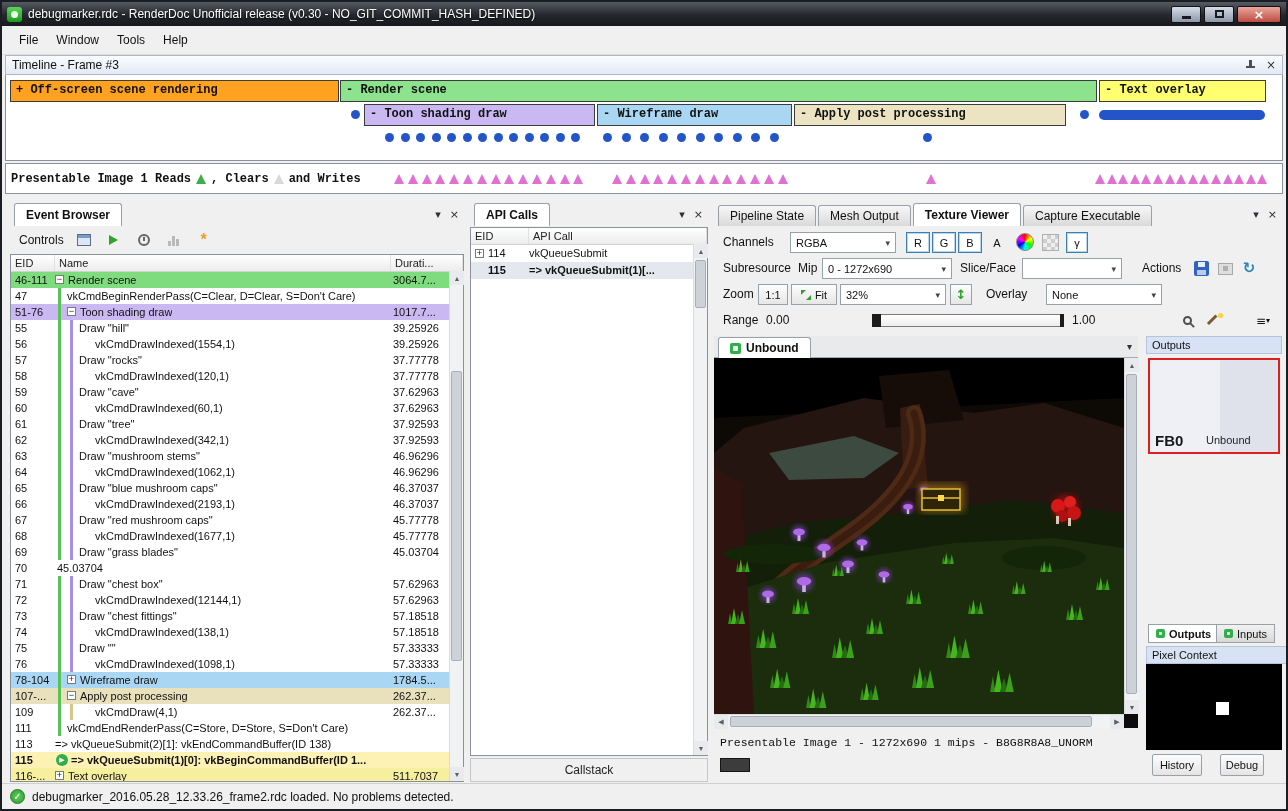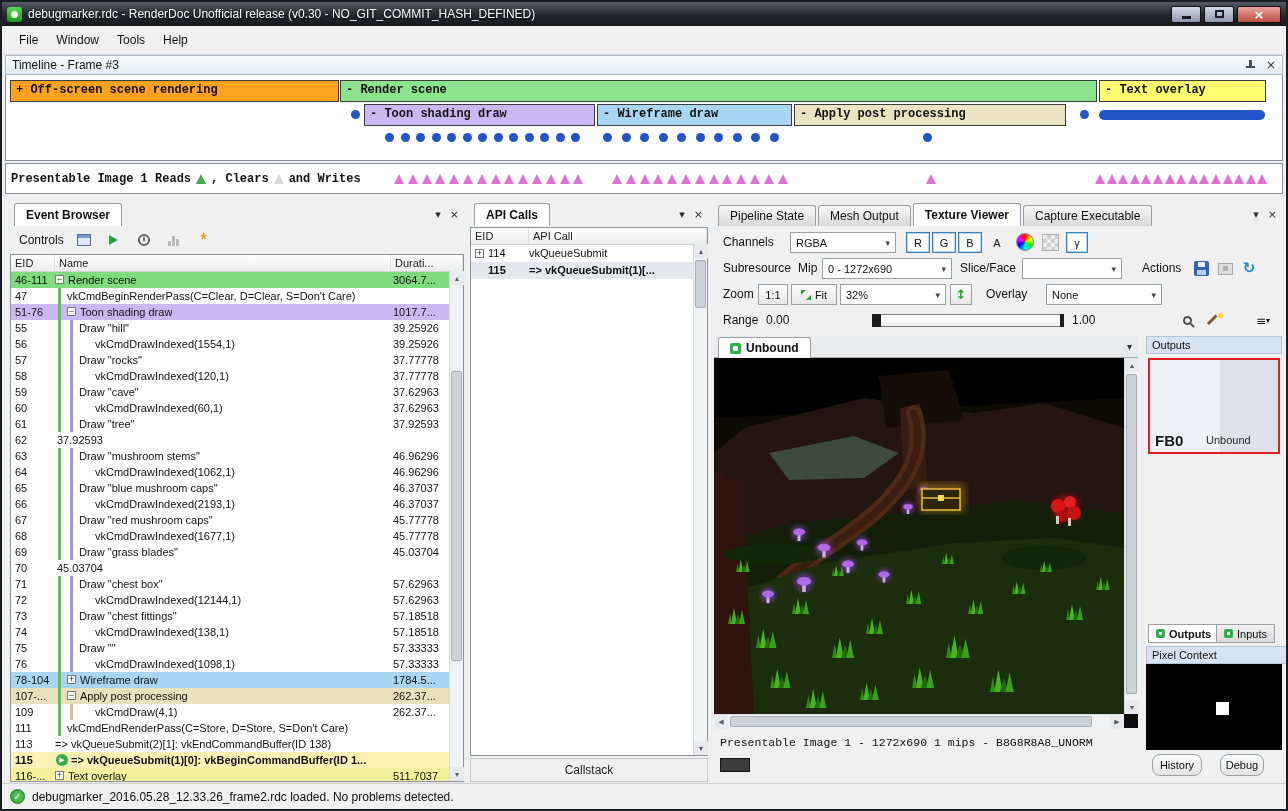--- a/index.html
+++ b/index.html
@@ -136,21 +136,21 @@
 .tv-status{position:absolute;left:6px;top:534px;font-size:11.5px;white-space:nowrap}
 .swatch{position:absolute;left:6px;top:556px;width:30px;height:14px;background:#3c3c3c;border:1px solid #151515}
 .sec-head{position:absolute;height:18px;background:#d7e3f4;border:1px solid #b4c4da;font-size:11px;line-height:16px;padding-left:5px}
 .fb-thumb{position:absolute;left:434px;top:156px;width:132px;height:96px;border:2px solid #dd1f1f;background:linear-gradient(90deg,#eff0f5 0 55%,#dfe2ea 55% 100%);overflow:hidden}
 .fb-name{position:absolute;left:5px;bottom:3px;font-size:15px;font-weight:bold;color:#15181c}
 .fb-status{position:absolute;left:56px;bottom:6px;font-size:11px;color:#23262b}
 .mini-tab{position:absolute;top:422px;height:19px;border:1px solid #9aa0a8;display:flex;align-items:center;gap:4px;padding:0 7px;font-size:11px;background:linear-gradient(#f2f2f2,#d8d8d8)}
 .mini-tab.active{background:#fff;font-weight:bold}
 .pix-view{position:absolute;left:432px;top:462px;width:136px;height:86px;background:#000}
 .pix-marker{position:absolute;left:70px;top:38px;width:13px;height:13px;background:#fff}
-.pbtn{position:absolute;top:552px;height:22px;border:1px solid #98a0a8;background:linear-gradient(#fdfdfd,#e4e4e4);display:flex;align-items:center;justify-content:center;font-size:11px;border-radius:8px}
+.pbtn{position:absolute;top:552px;height:22px;border:1px solid #98a0a8;background:linear-gradient(#fdfdfd,#e4e4e4);display:flex;align-items:center;justify-content:center;font-size:11px;border-radius:2px}
 
 
 .statusbar{position:absolute;left:0;right:0;bottom:0;height:26px;background:#f0f0f0;border-top:1px solid #cfcfcf;display:flex;align-items:center;gap:7px;padding-left:8px}
 .check-icon{width:15px;height:15px;border-radius:50%;background:radial-gradient(#5ecf5e,#2e9a2e);border:1px solid #247a24;color:#fff;font-size:10px;line-height:14px;text-align:center;flex:none}
 </style>
 </head>
 <body>
 
 <div class="window">
 
@@ -391,20 +391,26 @@
             <div class="c-eid">61</div>
             <div class="c-name">
               <div class="guide" style="background: rgb(88, 193, 88);"></div>
               <div class="guide" style="background: rgb(167, 143, 227);"></div>
               <div class="nmtext">Draw "tree"</div>
             </div>
             <div class="c-dur">37.92593</div>
           </div>
           <div class="eb-row">
             <div class="c-eid">62</div>
+            <div class="c-name">
+              <div class="guide" style="background: rgb(88, 193, 88);"></div>
+              <div class="guide" style="background: rgb(167, 143, 227);"></div>
+              <div class="ind" style="width: 16px;"></div>
+              <div class="nmtext">vkCmdDrawIndexed(342,1)</div>
+            </div>
             <div class="c-dur">37.92593</div>
           </div>
           <div class="eb-row">
             <div class="c-eid">63</div>
             <div class="c-name">
               <div class="guide" style="background: rgb(88, 193, 88);"></div>
               <div class="guide" style="background: rgb(167, 143, 227);"></div>
               <div class="nmtext">Draw "mushroom stems"</div>
             </div>
             <div class="c-dur">46.96296</div>

